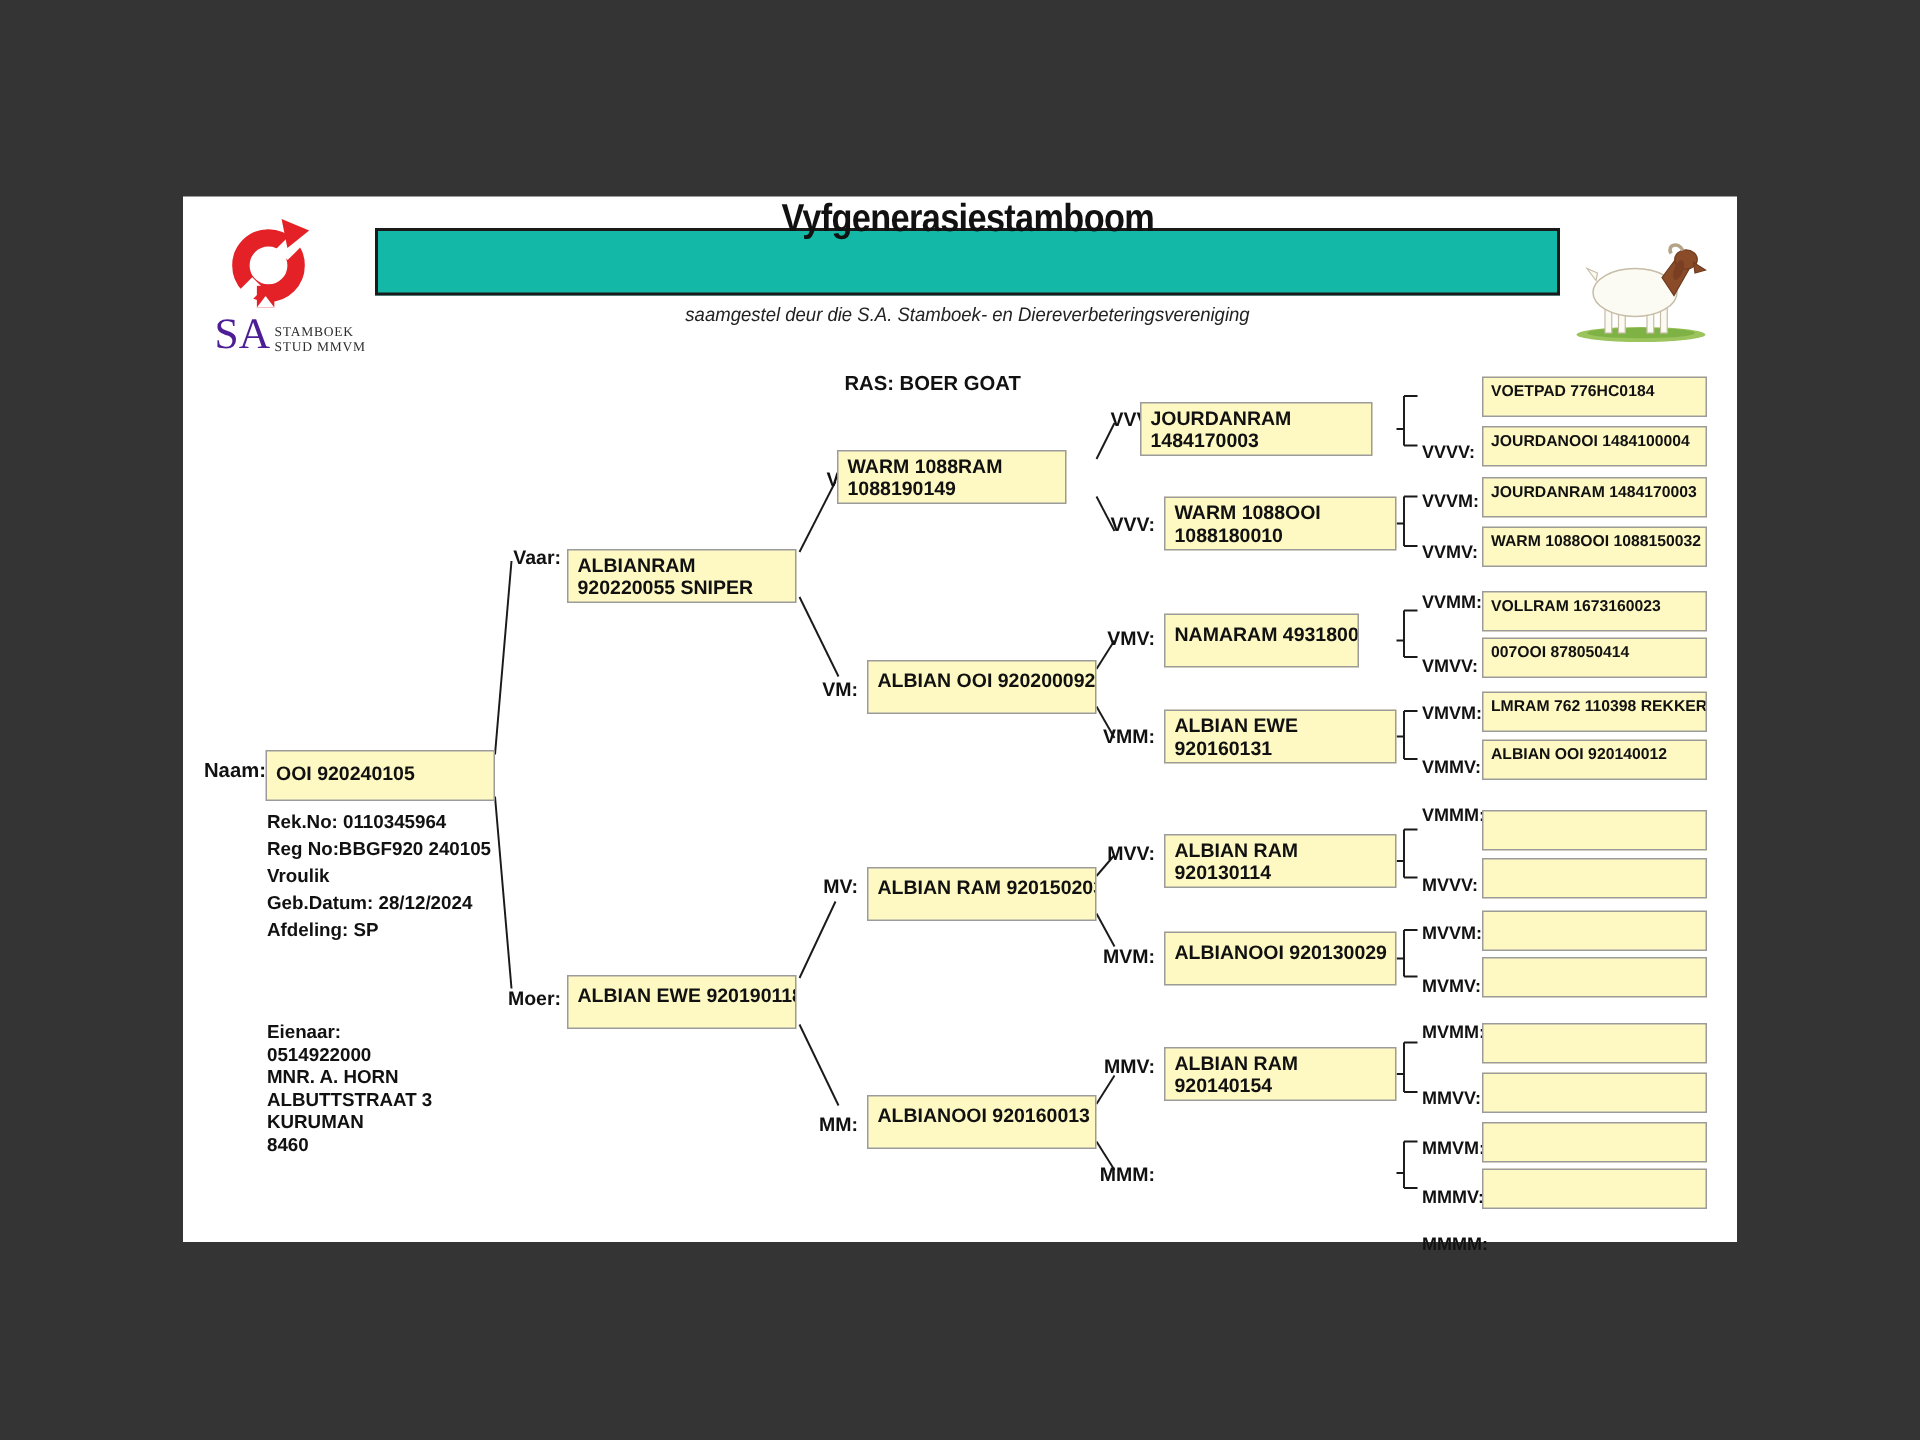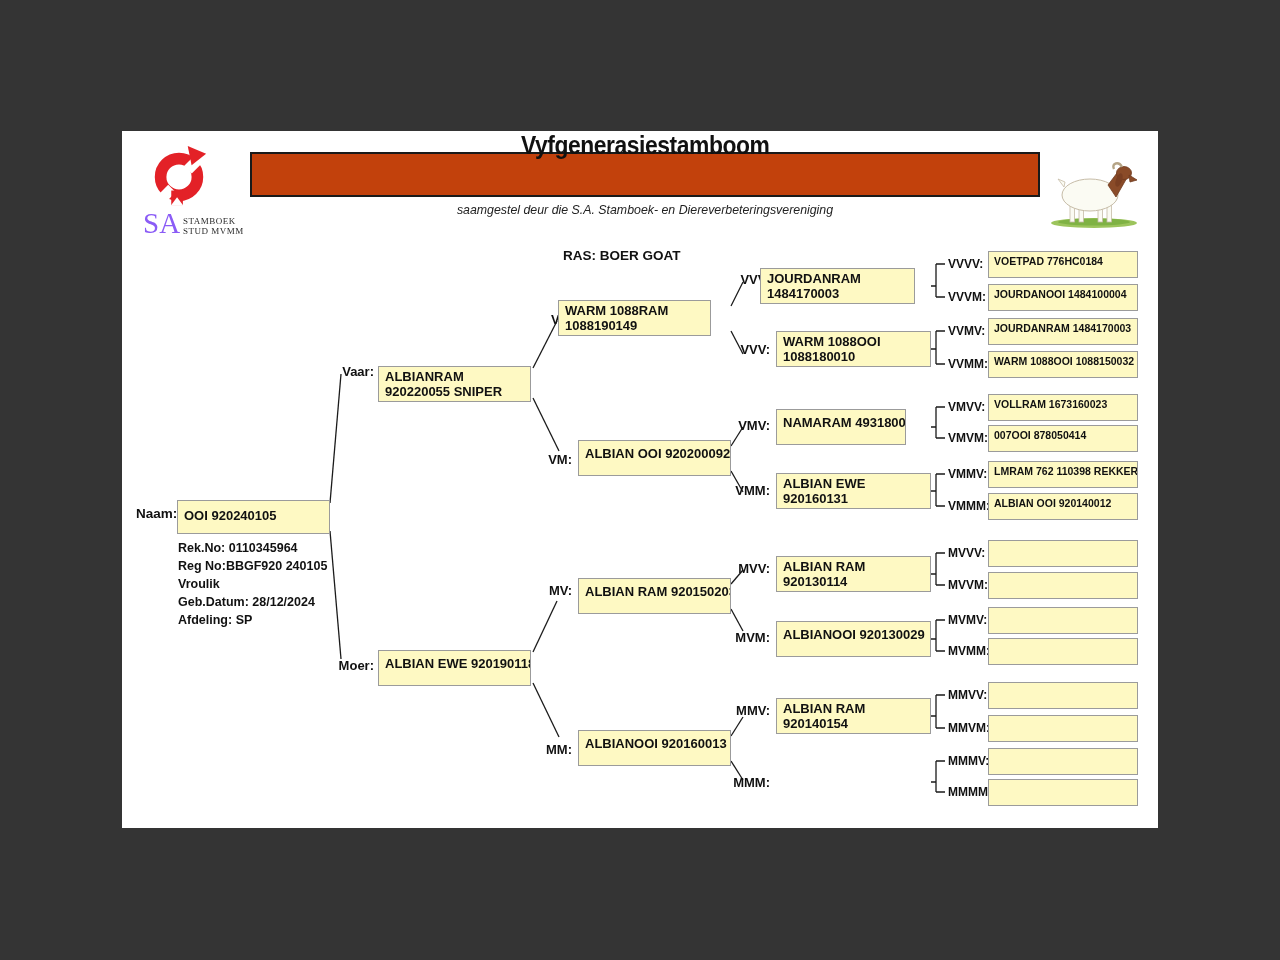--- a/index.html
+++ b/index.html
@@ -7,51 +7,51 @@
     width:1280px;height:960px;background:#343434;position:relative;overflow:hidden;
     font-family:"Liberation Sans", sans-serif;
   }
   .page{
     position:absolute;left:122px;top:131px;width:1036px;height:697px;background:#ffffff;
   }
   .abs{position:absolute;}
   
   .title-box{
     position:absolute;left:128px;top:21px;width:790px;height:45px;
-    background:#c2410c;border:2px solid #1a1a1a;box-sizing:border-box;
+    background:#14b8a6;border:2px solid #1a1a1a;box-sizing:border-box;
     display:flex;flex-direction:column;align-items:center;justify-content:center;gap:44px;
   }
   .title-box .t1{
     font-weight:bold;font-size:26px;line-height:26px;color:#111;
     transform:scaleX(0.88);letter-spacing:-0.5px;white-space:nowrap;
   }
   .title-box .t2{
     font-style:italic;font-size:13px;line-height:15px;color:#222;
     transform:scaleX(0.95);white-space:nowrap;
   }
   
   .logo-wrap{position:absolute;left:18px;top:14px;width:120px;height:100px;}
   .logo-sa{position:absolute;left:3px;top:62px;font-family:"Liberation Serif", serif;
-    font-size:29px;color:#8b5cf6;letter-spacing:0px;}
+    font-size:29px;color:#4c1d95;letter-spacing:0px;}
   .logo-stack{position:absolute;left:43px;top:71px;font-family:"Liberation Serif", serif;
     font-size:9px;line-height:10px;color:#2b2b2b;letter-spacing:0.5px;}
   
   .breed{position:absolute;left:441px;top:117px;font-weight:bold;font-size:13.5px;color:#111;}
   
   .node{
     position:absolute;background:#fef9c3;border:1px solid #9b9b9b;box-sizing:border-box;
     font-weight:bold;font-size:13px;color:#111;padding:3px 6px;line-height:14.5px;
     white-space:nowrap;overflow:hidden;
   }
   .node.small{font-size:10.5px;padding:3px 5px;line-height:12px;}
   .glabel{
     position:absolute;font-weight:bold;font-size:13px;color:#111;text-align:right;
     white-space:nowrap;
   }
-  .glabel.small{font-size:12px;text-align:left;}
+  .glabel.small{font-size:12px;text-align:left;margin-top:37px;}
   
   .naam-label{position:absolute;left:14px;top:375px;font-weight:bold;font-size:13.5px;color:#111;}
   .details{position:absolute;left:56px;top:408px;font-weight:bold;font-size:12.5px;
     line-height:18px;color:#111;white-space:nowrap;}
   .owner{position:absolute;left:56px;top:550px;font-weight:bold;font-size:12.5px;
     line-height:15px;color:#111;white-space:nowrap;}
   svg.connectors{position:absolute;left:0;top:0;pointer-events:none;}
 </style>
 </head>
 <body>
@@ -63,21 +63,21 @@
       <circle cx="40" cy="33" r="19" fill="none" stroke="#e32127" stroke-width="12"></circle>
       <rect x="51" y="8" width="11" height="20" fill="#ffffff" transform="rotate(45 56 18)"></rect>
       <polygon points="49,1 68,9 53,21" fill="#e32127"></polygon>
       <rect x="21" y="42" width="11" height="18" fill="#ffffff" transform="rotate(45 26 51)"></rect>
       <rect x="32" y="47" width="12" height="15" fill="#e32127"></rect>
       <polygon points="32,62 44,62 38,54" fill="#ffffff"></polygon>
     </svg>
     <div class="logo-sa">SA</div>
     <div class="logo-stack">
       <div>STAMBOEK</div>
-      <div>STUD MVMM</div>
+      <div>STUD MMVM</div>
     </div>
   </div>
 
   <div class="title-box">
     <div class="t1">Vyfgenerasiestamboom</div>
     <div class="t2">saamgestel deur die S.A. Stamboek- en Diereverbeteringsvereniging</div>
   </div>
 
   <svg class="abs" style="left:926px;top:30px" width="92" height="70" viewBox="0 0 92 70">
     <ellipse cx="46" cy="62" rx="43" ry="5" fill="#9cc45c"></ellipse>
@@ -128,20 +128,28 @@
   <div class="node" style="left:55px;top:369px;width:153px;height:34px;padding-top:8px">
     <div>OOI 920240105</div>
   </div>
   <div class="details">
     <div>Rek.No: 0110345964</div>
     <div>Reg No:BBGF920 240105</div>
     <div>Vroulik</div>
     <div>Geb.Datum: 28/12/2024</div>
     <div>Afdeling: SP</div>
   </div>
+  <div class="owner">
+    <div>Eienaar:</div>
+    <div>0514922000</div>
+    <div>MNR. A. HORN</div>
+    <div>ALBUTTSTRAAT 3</div>
+    <div>KURUMAN</div>
+    <div>8460</div>
+  </div>
 
   <span class="glabel" style="left:170px;top:233px;width:82px">Vaar:</span>
   <div class="node" style="left:256px;top:235px;width:153px;height:36px">
     <div>ALBIANRAM</div>
     <div>920220055 SNIPER</div>
   </div>
   <span class="glabel" style="left:170px;top:527px;width:82px">Moer:</span>
   <div class="node" style="left:256px;top:519px;width:153px;height:36px;padding-top:6px">
     <div>ALBIAN EWE 920190118</div>
     <div></div>

